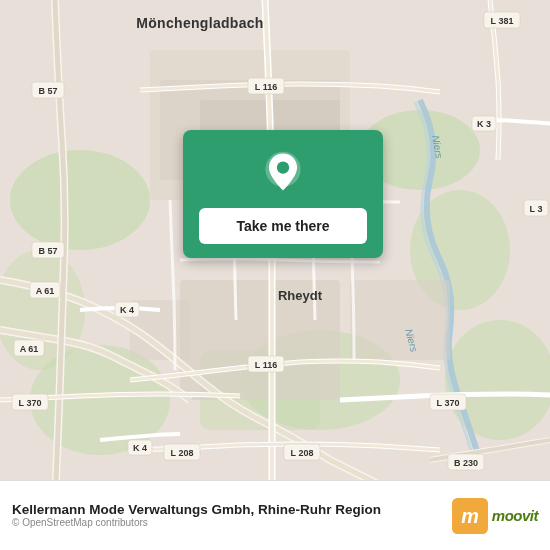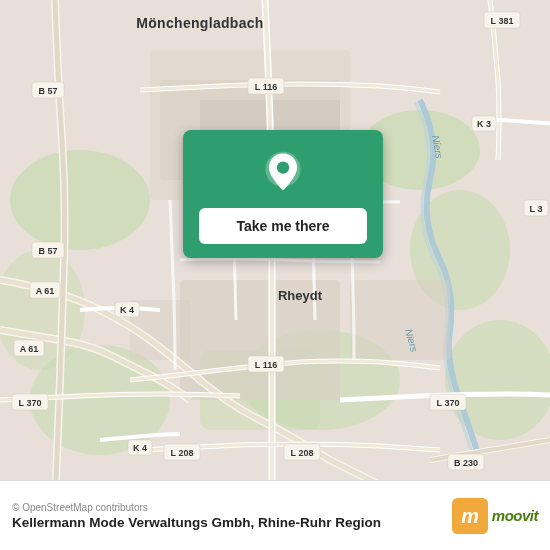--- a/index.html
+++ b/index.html
@@ -256,22 +256,22 @@
       <ellipse cx="22" cy="22" rx="20" ry="20" fill="white" opacity="0.25"></ellipse>
       <path d="M22 4 C13 4 6 11 6 20 C6 31 22 46 22 46 C22 46 38 31 38 20 C38 11 31 4 22 4 Z" fill="white"></path>
       <circle cx="22" cy="20" r="7" fill="#2e9e6e"></circle>
     </svg>
     <button id="take-me-there-btn">Take me there</button>
   </div>
 </div>
 
 <div id="bottom-bar">
   <div id="bottom-text-group">
+    <span id="location-name">Kellermann Mode Verwaltungs Gmbh, Rhine-Ruhr Region</span>
     <span id="attribution-text">© OpenStreetMap contributors</span>
-    <span id="location-name">Kellermann Mode Verwaltungs Gmbh, Rhine-Ruhr Region</span>
   </div>
   <div id="moovit-logo">
 
     <svg id="moovit-icon" viewBox="0 0 40 40" xmlns="http://www.w3.org/2000/svg">
       <rect width="40" height="40" rx="6" fill="#f2a93b"></rect>
       <text x="20" y="28" text-anchor="middle" font-size="22" font-weight="900" fill="white" font-style="italic">m</text>
     </svg>
     <span id="moovit-text">moovit</span>
   </div>
 </div>

